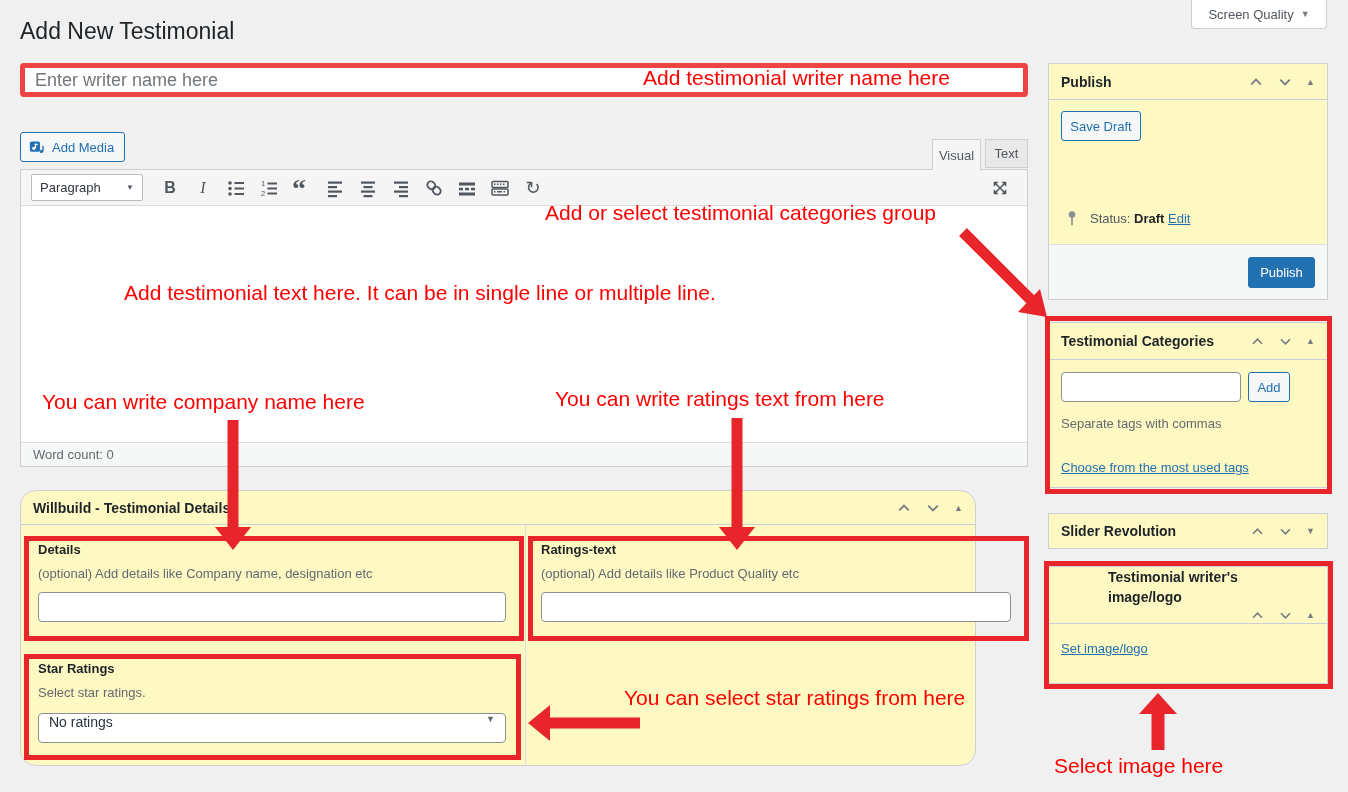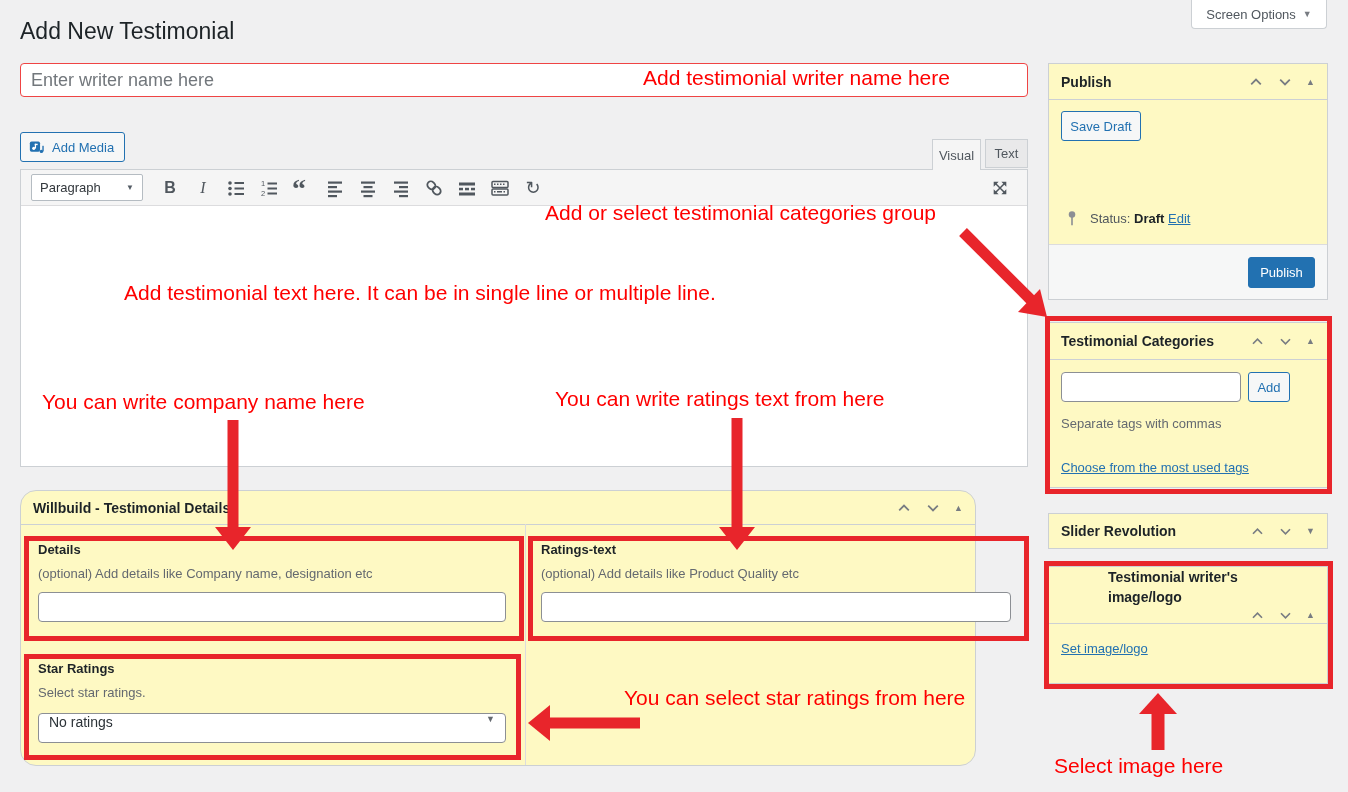--- a/index.html
+++ b/index.html
@@ -11,21 +11,21 @@
 
   
   .page-title { left:20px; top:18px; font-size:23px; font-weight:400; color:#1d2327; }
   .screen-options { left:1191px; top:0; width:136px; height:29px; background:#fff;
     border:1px solid #ccd0d4; border-top:none; border-radius:0 0 4px 4px;
     display:flex; align-items:center; justify-content:center; gap:7px;
     font-size:13px; color:#50575e; cursor:pointer; z-index:10; }
   .screen-options .caret { font-size:9px; color:#787c82; }
 
   .title-input { left:20px; top:63px; width:1008px; height:34px; background:#fff;
-    border:1px solid #ef4444; border-radius:4px; font-size:18px; padding:0 10px;
+    border:5px solid #ef4444; border-radius:4px; font-size:18px; padding:0 10px;
     font-family:"Liberation Sans",sans-serif; color:#2c3338; }
   .title-input::placeholder { color:#72777c; opacity:1; }
 
   
   .ann { position:absolute; color:#fe0000; font-size:21px; z-index:45; white-space:nowrap; pointer-events:none; }
   .redbox { position:absolute; border:5px solid #e8252b; z-index:40; pointer-events:none; }
   .arrows { position:absolute; left:0; top:0; z-index:50; pointer-events:none; }
 
   
   .add-media { left:20px; top:132px; height:30px; padding:0 10px 0 8px; background:#f6f7f7;
@@ -103,21 +103,21 @@
 
   svg { display:block; }
 </style>
 </head>
 <body>
 
 <div class="page">
 
   <h1 class="abs page-title">Add New Testimonial</h1>
   <div class="abs screen-options">
-    <span>Screen Options</span>
+    <span>Screen Quality</span>
     <span class="caret">▼</span>
   </div>
 
   <input class="abs title-input" placeholder="Enter writer name here" style="">
 
   <div class="abs add-media">
     <span>
       <svg width="17" height="17" viewBox="0 0 20 20">
         <rect x="1" y="3" width="12" height="12" rx="2" fill="#2271b1"></rect>
         <circle cx="5.6" cy="11" r="1.9" fill="#fff"></circle>
@@ -231,20 +231,23 @@
           <g fill="#50575e">
             <polygon points="3,3 8.5,3 3,8.5"></polygon>
             <polygon points="17,3 11.5,3 17,8.5"></polygon>
             <polygon points="3,17 8.5,17 3,11.5"></polygon>
             <polygon points="17,17 11.5,17 17,11.5"></polygon>
           </g>
         </svg>
       </span>
     </div>
     <div style="position:absolute; left:0; top:37px; right:0; bottom:25px; background:#fff;"></div>
+    <div class="mce-status">
+      <span>Word count: 0</span>
+    </div>
   </div>
 
   <div class="postbox details-box">
     <div class="mb-header bordered">
       <span>Willbuild - Testimonial Details</span>
       <span class="mb-controls">
         <span class="ctrl">
           <svg width="16" height="16" viewBox="0 0 20 20">
               <path d="M4 13 L10 7 L16 13" fill="none" stroke="#787c82" stroke-width="2.2"></path>
             </svg>

